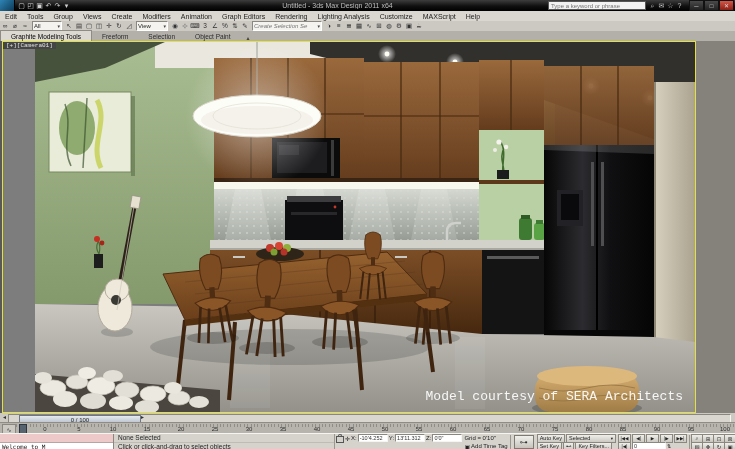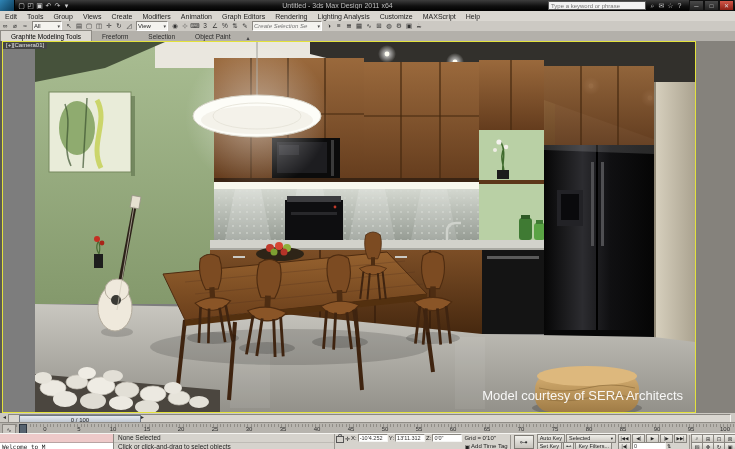--- a/index.html
+++ b/index.html
@@ -42,21 +42,21 @@
   .tdd.ital .val{font-style:italic;color:#777;}
   
   #ribbonrow{position:absolute;left:0;top:31px;width:735px;height:10px;background:#b3b0aa;
     display:flex;align-items:flex-end;font-size:6.5px;color:#2a2a2a;}
   .rtab{padding:1px 10px;height:8px;display:flex;align-items:center;}
   .rtab.active{background:#dcd9d3;border:1px solid #8f8c86;border-bottom:none;color:#000;}
   #ribbon-min{font-size:6px;color:#444;margin-left:6px;}
   
   #edge-left{position:absolute;left:0;top:41px;width:2px;height:372px;background:#5b5955;}
   #viewport{position:absolute;left:2px;top:41px;width:692px;height:370px;
-    border:1px solid #e3e23c;background:#7d7d7d;}
+    border:1px solid #e3e23c;background:#7d7d7d;font-family:Liberation Mono, monospace;}
   #vplabel{position:absolute;left:0;top:0;height:7px;background:#454545;color:#e2e2e2;
     font-size:6px;line-height:7px;padding:0 3px;z-index:5;}
   #render{position:absolute;left:32px;top:0;right:0;bottom:0;}
   #render svg{width:100%;height:100%;display:block;}
   
   #timeslider{position:absolute;left:0;top:413px;width:735px;height:9px;background:#ccc9c3;}
   #ts-track{position:absolute;left:8px;right:4px;top:1px;height:7px;background:#d9d6d0;
     border:1px solid #8a8781;border-bottom-color:#f7f6f3;border-right-color:#f7f6f3;}
   #ts-thumb{position:absolute;left:10px;top:0;width:120px;height:7px;
     background:linear-gradient(#e6eaf0,#b9c1cc);border:1px solid #6d7683;display:flex;

